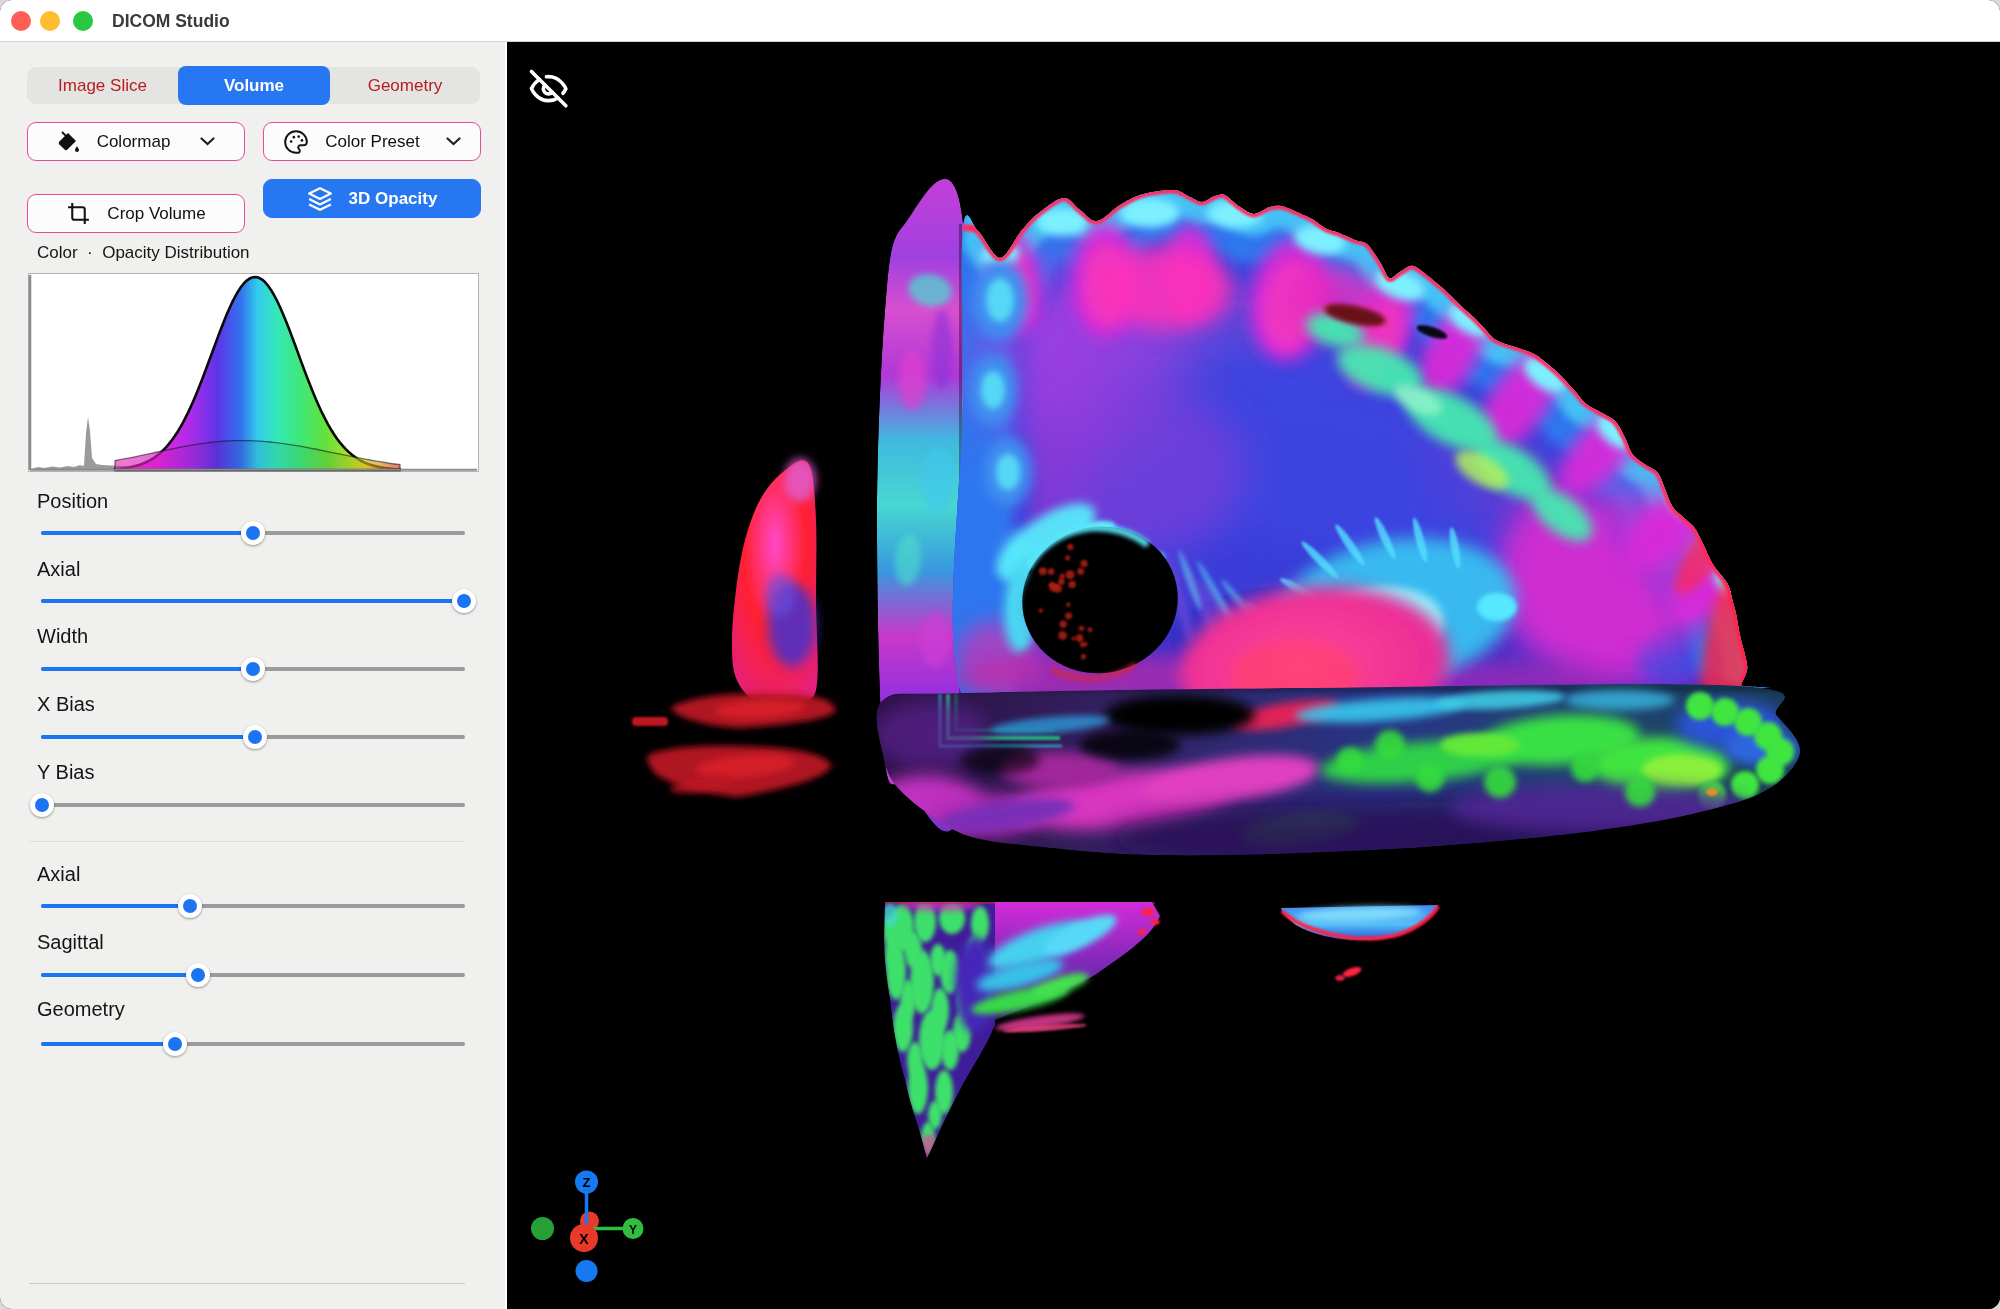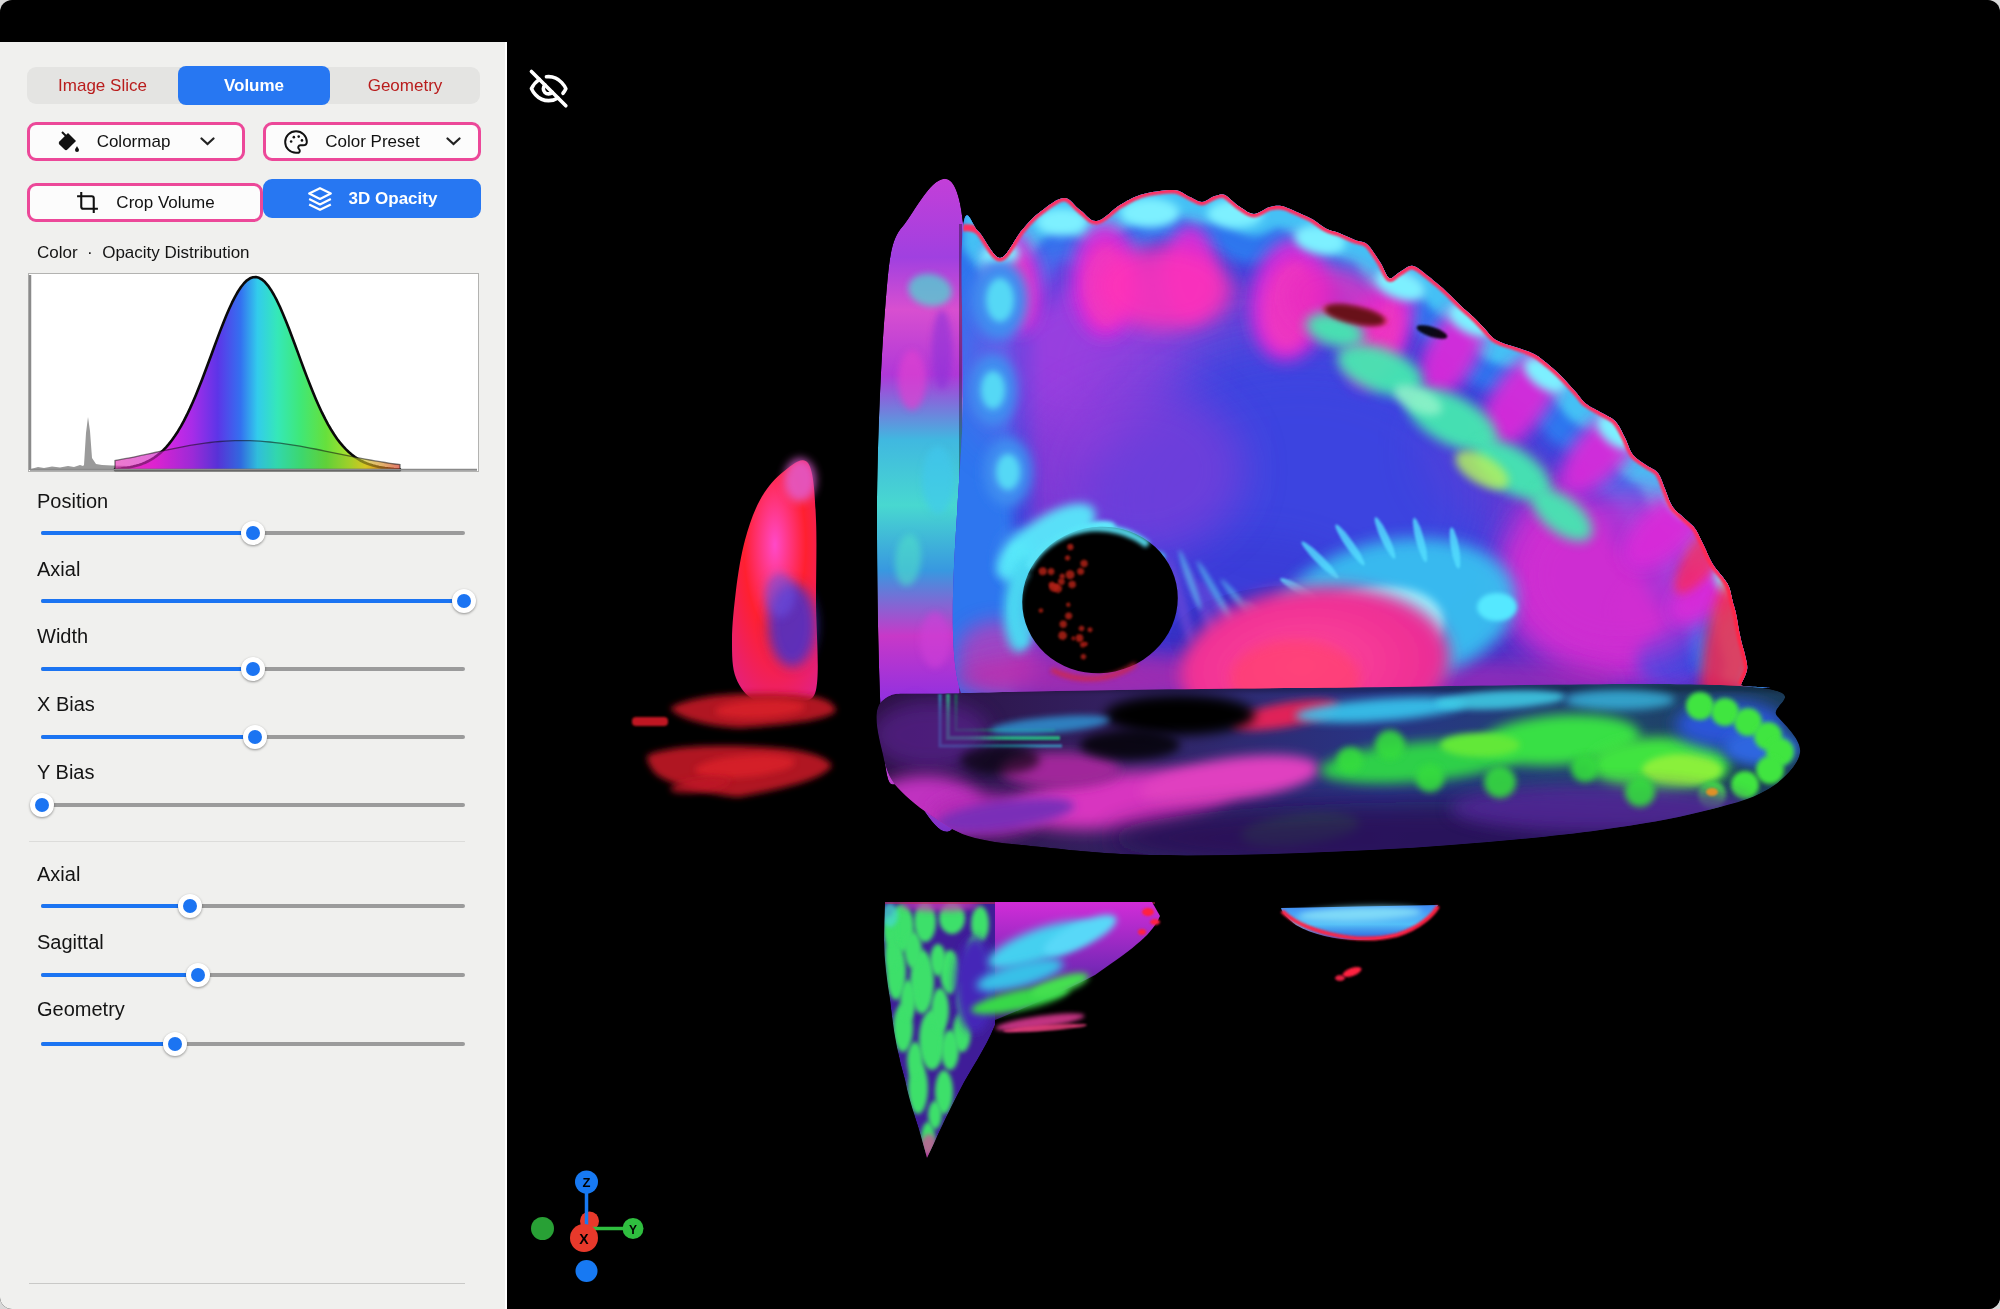--- a/index.html
+++ b/index.html
@@ -9,32 +9,38 @@
 .tl{position:absolute;top:11px;width:20px;height:20px;border-radius:50%}
 #title{position:absolute;left:112px;top:11px;font-size:17.5px;font-weight:bold;color:#3a3a3c}
 #sidebar{position:absolute;left:0;top:42px;width:505px;height:1267px;background:#f0f0ee}
 #vpgap{position:absolute;left:505px;top:42px;width:2px;height:1267px;background:#fff}
 #viewport{position:absolute;left:507px;top:42px;width:1493px;height:1267px;background:#000;overflow:hidden}
 
 #seg{position:absolute;left:27px;top:25px;width:453px;height:37px;background:#e4e4e2;border-radius:9px}
 .segbtn{position:absolute;top:0;height:37px;font-size:17px;color:#b91c1c;display:flex;align-items:center;justify-content:center}
 #segsel{position:absolute;left:151px;top:-1px;width:152px;height:39px;background:#2777f2;border-radius:8px;color:#fff;font-weight:600;font-size:17px;display:flex;align-items:center;justify-content:center}
 
-.btn{position:absolute;height:39px;background:#fcfcfc;border:3px solid #ec4899;border-radius:9px;display:flex;align-items:center;justify-content:center;font-size:17px;color:#111;gap:16px}
+.btn{position:absolute;height:39px;background:#fcfcfc;border:1px solid #ec4899;border-radius:9px;display:flex;align-items:center;justify-content:center;font-size:17px;color:#111;gap:16px}
 .btnblue{background:#2777f2;border-color:#2777f2;color:#fff;font-weight:600}
 .lab{position:absolute;left:37px;font-size:20px;color:#141414}
 .track{position:absolute;left:41px;width:424px;height:4px;border-radius:2px;background:#9b9b9b}
 .fill{position:absolute;left:41px;height:4px;border-radius:2px;background:#1b74f2}
 .th{position:absolute;width:24px;height:24px;border-radius:50%;background:#fff;box-shadow:0 1px 2.5px rgba(0,0,0,.4)}
 .th::after{content:"";position:absolute;left:5px;top:5px;width:14px;height:14px;border-radius:50%;background:#1b74f2}
 .hr{position:absolute;left:29px;width:436px;height:1px;background:#dcdcda}
 </style>
 </head>
 <body>
 <div id="win">
+  <div id="titlebar">
+    <div class="tl" style="left:11px;background:#ff5f57"></div>
+    <div class="tl" style="left:40px;background:#febc2e"></div>
+    <div class="tl" style="left:73px;background:#28c840"></div>
+    <div id="title">DICOM Studio</div>
+  </div>
   <div id="sidebar">
     <div id="seg">
       <div class="segbtn" style="left:0;width:151px">Image Slice</div>
       <div id="segsel">Volume</div>
       <div class="segbtn" style="left:303px;width:150px">Geometry</div>
     </div>
     <div class="btn" style="left:27px;top:80px;width:218px">
       <svg width="24" height="24" viewBox="0 0 24 24">
           <path d="m19 11-8-8-8.6 8.6a2 2 0 0 0 0 2.8l5.2 5.2c.8.8 2 .8 2.8 0L19 11Z" fill="#111"></path>
           <path d="m5 2 5 5" stroke="#111" stroke-width="2"></path>
@@ -51,21 +57,21 @@
           <circle cx="7.5" cy="11.5" r="1.2" fill="#111" stroke="none"></circle>
           <circle cx="10" cy="7.5" r="1.2" fill="#111" stroke="none"></circle>
           <circle cx="14.5" cy="7" r="1.2" fill="#111" stroke="none"></circle>
           <circle cx="17.5" cy="10.5" r="1.2" fill="#111" stroke="none"></circle>
         </svg>
       <span>Color Preset</span>
       <svg width="15" height="9" viewBox="0 0 15 9" style="margin-left:10px">
           <polyline points="1.5,1.5 7.5,7 13.5,1.5" fill="none" stroke="#222" stroke-width="2.2" stroke-linecap="round"></polyline>
         </svg>
     </div>
-    <div class="btn" style="left:27px;top:141px;width:236px">
+    <div class="btn" style="left:27px;top:152px;width:218px">
       <svg width="25" height="25" viewBox="0 0 24 24" fill="none" stroke="#111" stroke-width="2">
           <path d="M6 2v14a2 2 0 0 0 2 2h14"></path>
           <path d="M18 22V8a2 2 0 0 0-2-2H2"></path>
         </svg>
       <span>Crop Volume</span>
     </div>
     <div class="btn btnblue" style="left:263px;top:137px;width:218px">
       <svg width="26" height="26" viewBox="0 0 24 24" fill="none" stroke="#fff" stroke-width="2" stroke-linejoin="round">
           <path d="M12 2 2 7l10 5 10-5-10-5z"></path>
           <path d="m2 12 10 5 10-5"></path>

